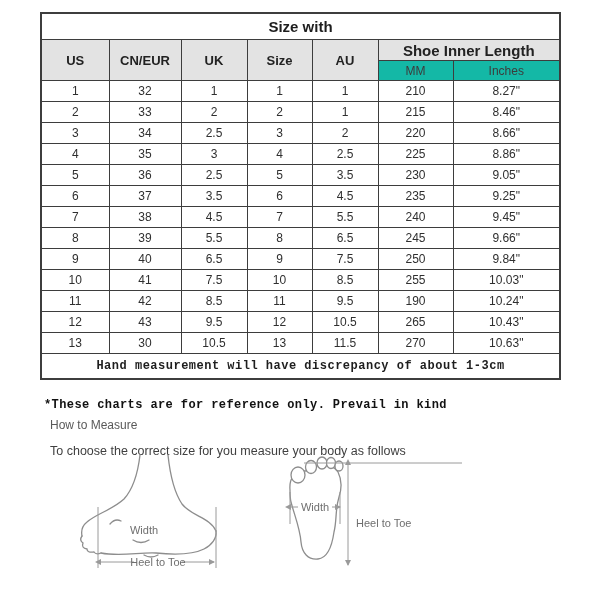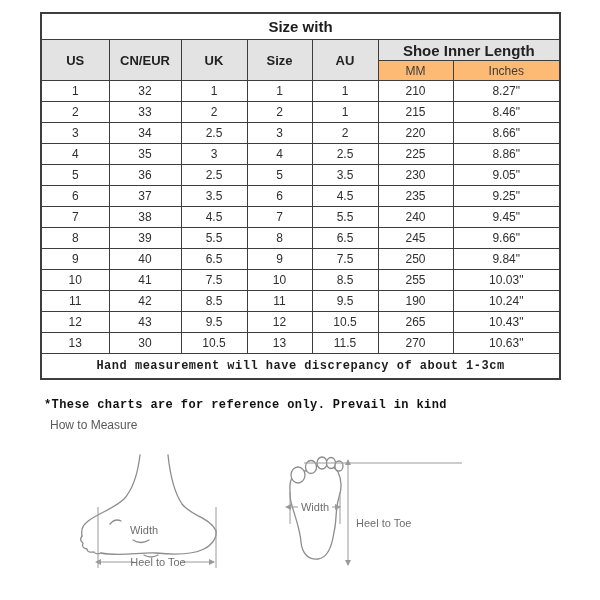--- a/index.html
+++ b/index.html
@@ -8,21 +8,21 @@
 
   
   .chart-wrap{position:absolute;top:12px;left:40px;width:519px;}
   table.size-chart{border-collapse:collapse;table-layout:fixed;width:519px;
                    border:2px solid #3d3d3d;}
   table.size-chart th,table.size-chart td{border:1px solid #3d3d3d;text-align:center;
                    vertical-align:middle;padding:0;overflow:hidden;white-space:nowrap;}
   .title-cell{height:25px;font-size:15px;font-weight:bold;color:#1d1d1d;background:#fff;}
   th.col-hdr{background:#e3e3e3;font-size:13px;font-weight:bold;color:#222;}
   th.group-hdr{background:#e3e3e3;height:20px;font-size:15px;font-weight:bold;color:#222;}
-  th.sub-hdr{background:#fdba74;height:19px;font-size:12px;font-weight:normal;color:#3c3c3c;margin-left:15px;}
+  th.sub-hdr{background:#14b8a6;height:19px;font-size:12px;font-weight:normal;color:#3c3c3c;margin-left:15px;}
   table.size-chart tbody td{height:20px;font-size:12px;color:#2f2f2f;}
   td.footnote-cell{height:24px;font-family:"Liberation Mono",monospace;font-weight:bold;
                    font-size:12px;color:#1e1e1e;letter-spacing:.5px;}
   col.c-us{width:68px}col.c-cn{width:72px}col.c-uk{width:66px}col.c-size{width:65px}
   col.c-au{width:66px}col.c-mm{width:75px}col.c-in{width:107px}
 
   
   .ref-note{position:absolute;top:398px;left:44px;font-family:"Liberation Mono",monospace;
             font-weight:bold;font-size:12px;color:#111;letter-spacing:.4px;}
   .htm-heading{position:absolute;top:418px;left:50px;font-size:12px;color:#595959;}
@@ -196,20 +196,21 @@
           <td class="footnote-cell" colspan="7">Hand measurement will have discrepancy of about 1-3cm</td>
         </tr>
       </tfoot>
     </table>
   </div>
 
   <div class="ref-note">*These charts are for reference only. Prevail in kind</div>
 
   <div class="htm-heading">How to Measure</div>
 
+  <div class="htm-intro">To choose the correct size for you measure your body as follows</div>
 
   <svg class="diagram d-side" width="150" height="120" viewBox="0 0 150 120">
     <defs>
       <marker id="ah-r" markerWidth="7" markerHeight="7" refX="5" refY="3" orient="auto">
         <path d="M0,0 L6,3 L0,6 Z" fill="#9a9a9a"></path>
       </marker>
       <marker id="ah-l" markerWidth="7" markerHeight="7" refX="1" refY="3" orient="auto-start-reverse">
         <path d="M0,0 L6,3 L0,6 Z" fill="#9a9a9a"></path>
       </marker>
     </defs>

